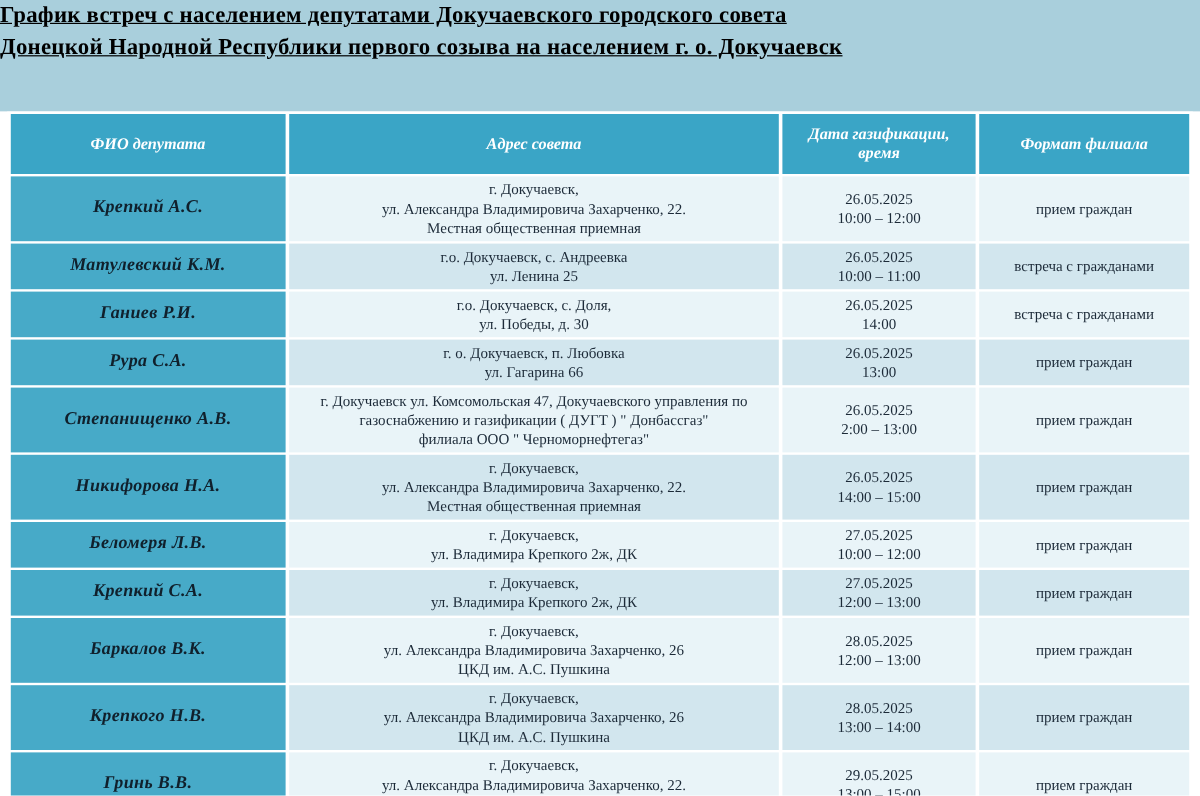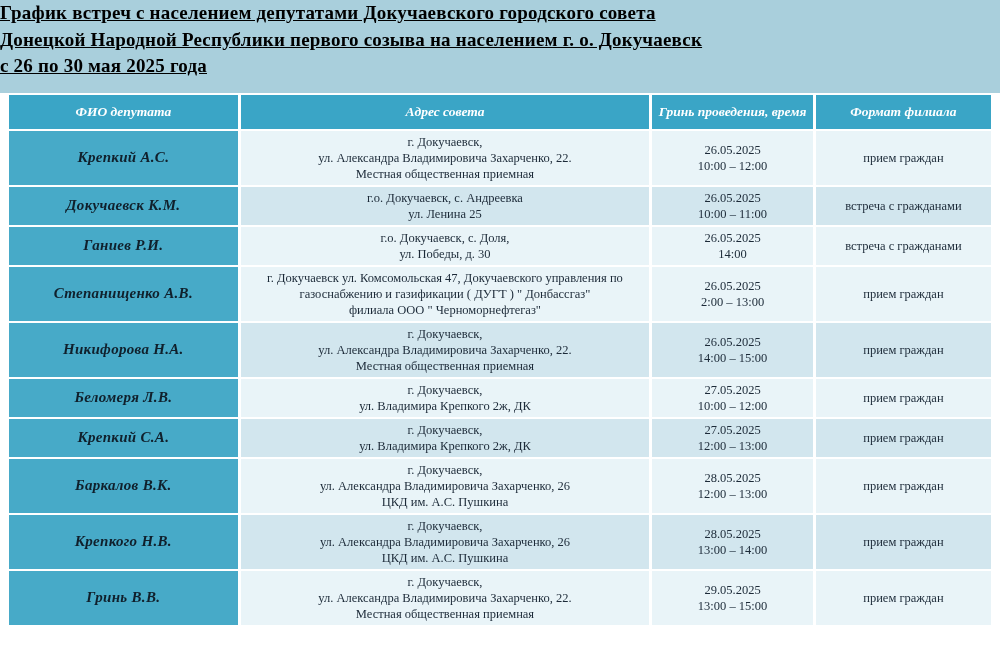--- a/index.html
+++ b/index.html
@@ -70,64 +70,71 @@
   tr.odd td:not(.name){background:var(--row-light);}
   tr.even td:not(.name){background:var(--row-dark);}
   .pre{white-space:pre-line;}
 </style>
 </head>
 <body>
 
 <div class="title-band">
   <div class="title-line">График встреч с населением депутатами Докучаевского городского совета</div>
   <div class="title-line">Донецкой Народной Республики первого созыва на населением г. о. Докучаевск</div>
-  <div class="title-line">с 26 по 30 мая 2025 года</div>
 </div>
 
 <div class="table-wrap">
   <table class="schedule">
     <colgroup>
       <col class="c-name">
         <col class="c-addr">
         <col class="c-date">
         <col class="c-fmt">
     </colgroup>
     <thead>
       <tr>
         <th>ФИО депутата</th>
         <th>Адрес совета</th>
-        <th>Гринь проведения, время</th>
+        <th>Дата газификации, время</th>
         <th>Формат филиала</th>
       </tr>
     </thead>
     <tbody>
         <tr class="odd">
           <td class="name">Крепкий А.С.</td>
           <td class="pre">г. Докучаевск,
 ул. Александра Владимировича Захарченко, 22.
 Местная общественная приемная</td>
           <td class="pre">26.05.2025
 10:00 – 12:00</td>
           <td>прием граждан</td>
         </tr>
         <tr class="even">
-          <td class="name">Докучаевск К.М.</td>
+          <td class="name">Матулевский К.М.</td>
           <td class="pre">г.о. Докучаевск, с. Андреевка
 ул. Ленина 25</td>
           <td class="pre">26.05.2025
 10:00 – 11:00</td>
           <td>встреча с гражданами</td>
         </tr>
         <tr class="odd">
           <td class="name">Ганиев Р.И.</td>
           <td class="pre">г.о. Докучаевск, с. Доля,
 ул. Победы, д. 30</td>
           <td class="pre">26.05.2025
 14:00</td>
           <td>встреча с гражданами</td>
+        </tr>
+        <tr class="even">
+          <td class="name">Рура С.А.</td>
+          <td class="pre">г. о. Докучаевск, п. Любовка
+ул. Гагарина 66</td>
+          <td class="pre">26.05.2025
+13:00</td>
+          <td>прием граждан</td>
         </tr>
         <tr class="odd">
           <td class="name">Степанищенко А.В.</td>
           <td class="pre">г. Докучаевск ул. Комсомольская 47, Докучаевского управления по
 газоснабжению и газификации ( ДУГТ ) " Донбассгаз"
 филиала ООО " Черноморнефтегаз"</td>
           <td class="pre">26.05.2025
 2:00 – 13:00</td>
           <td>прием граждан</td>
         </tr>

